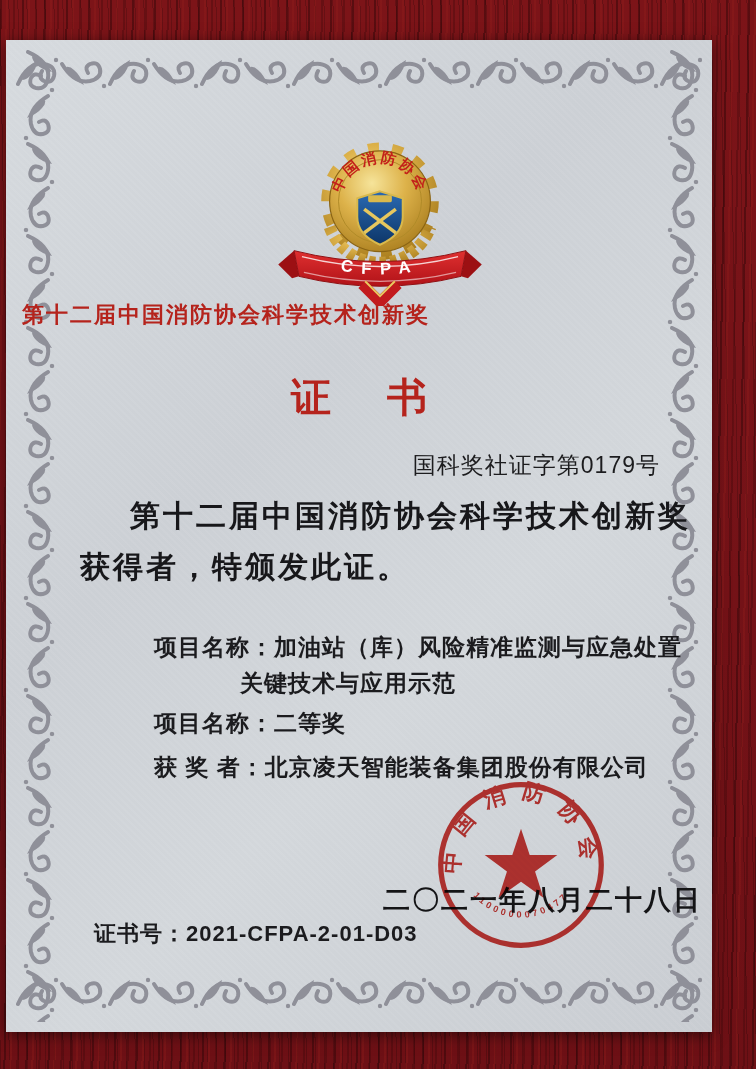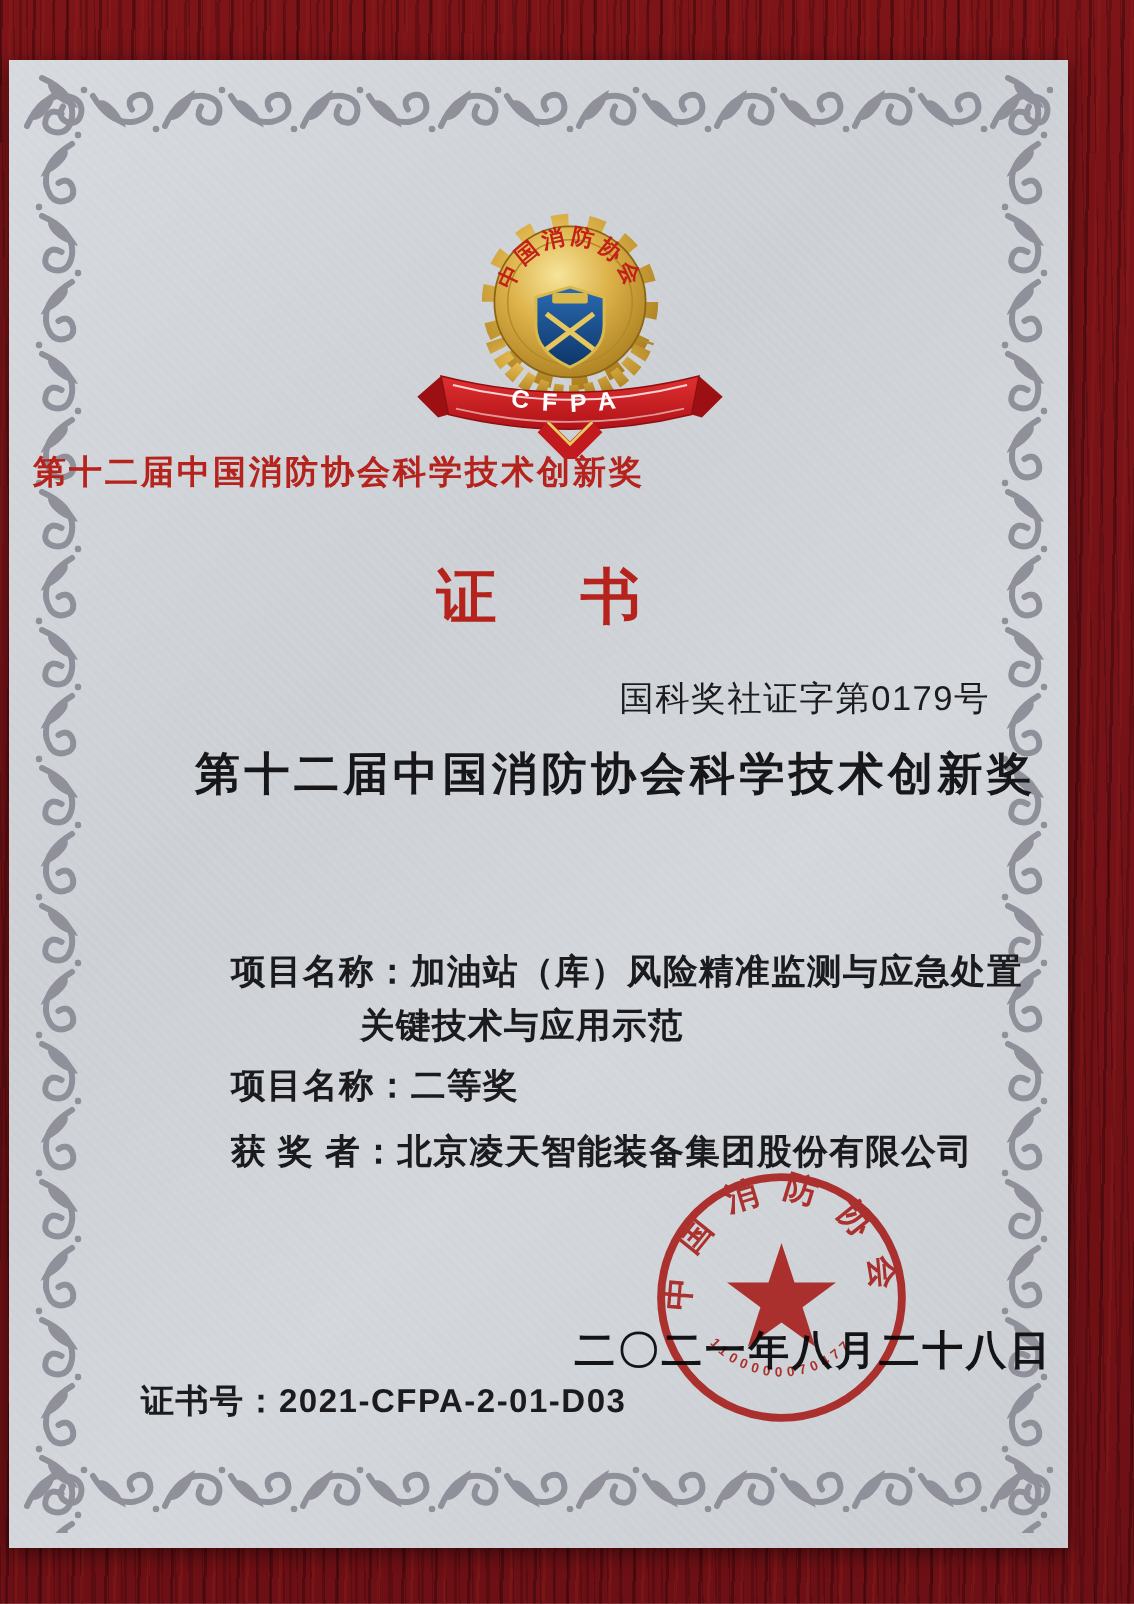--- a/index.html
+++ b/index.html
@@ -154,20 +154,21 @@
 
   <div class="abs title">第十二届中国消防协会科学技术创新奖</div>
 
   <div class="abs heading">
     <span class="ch">证</span><span class="ch">书</span>
   </div>
 
   <div class="abs issue-no">国科奖社证字第0179号</div>
 
   <div class="abs body-line body-1">第十二届中国消防协会科学技术创新奖</div>
+  <div class="abs body-line body-2">获得者，特颁发此证。</div>
 
   <div class="abs field field-project-2">关键技术与应用示范</div>
   <div class="abs field field-project"><span>项目名称：</span><span>加油站（库）风险精准监测与应急处置</span></div>
 
   <div class="abs field field-grade"><span>项目名称：</span><span>二等奖</span></div>
 
   <div class="abs field field-winner"><span>获 奖 者：</span><span>北京凌天智能装备集团股份有限公司</span></div>
 
   <div class="abs date">二〇二一年八月二十八日</div>
 

